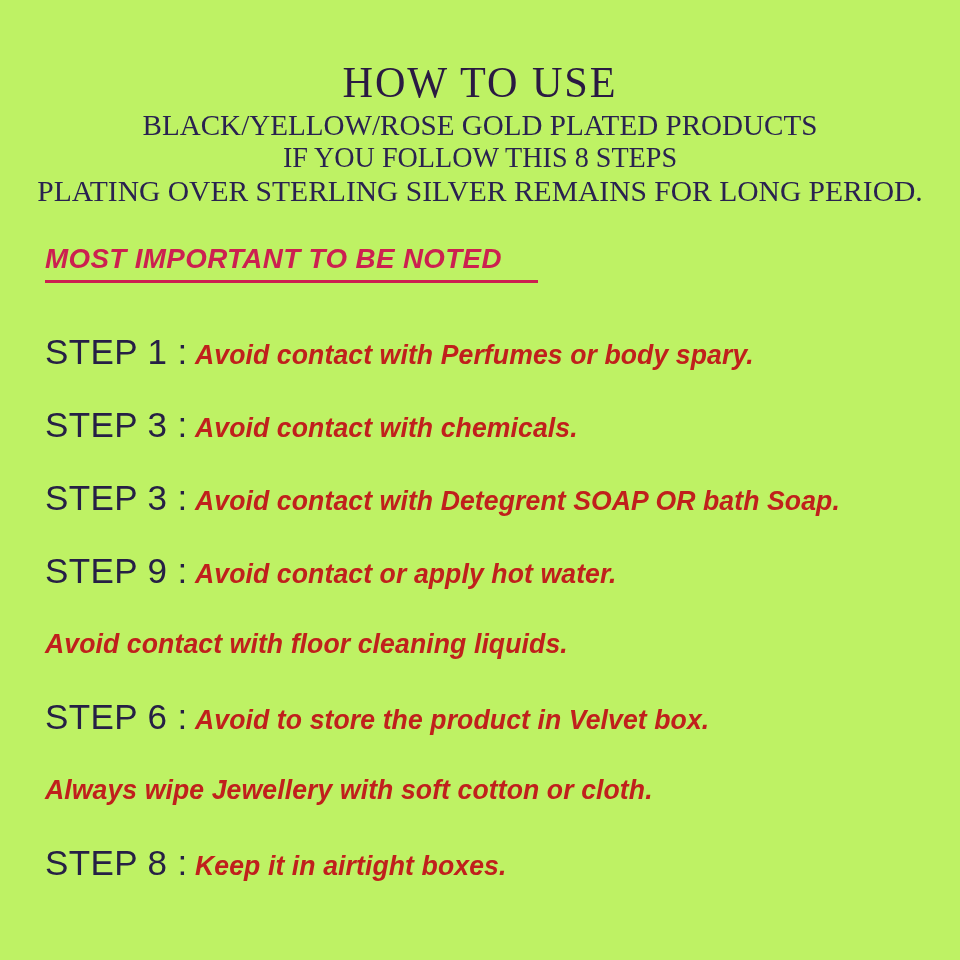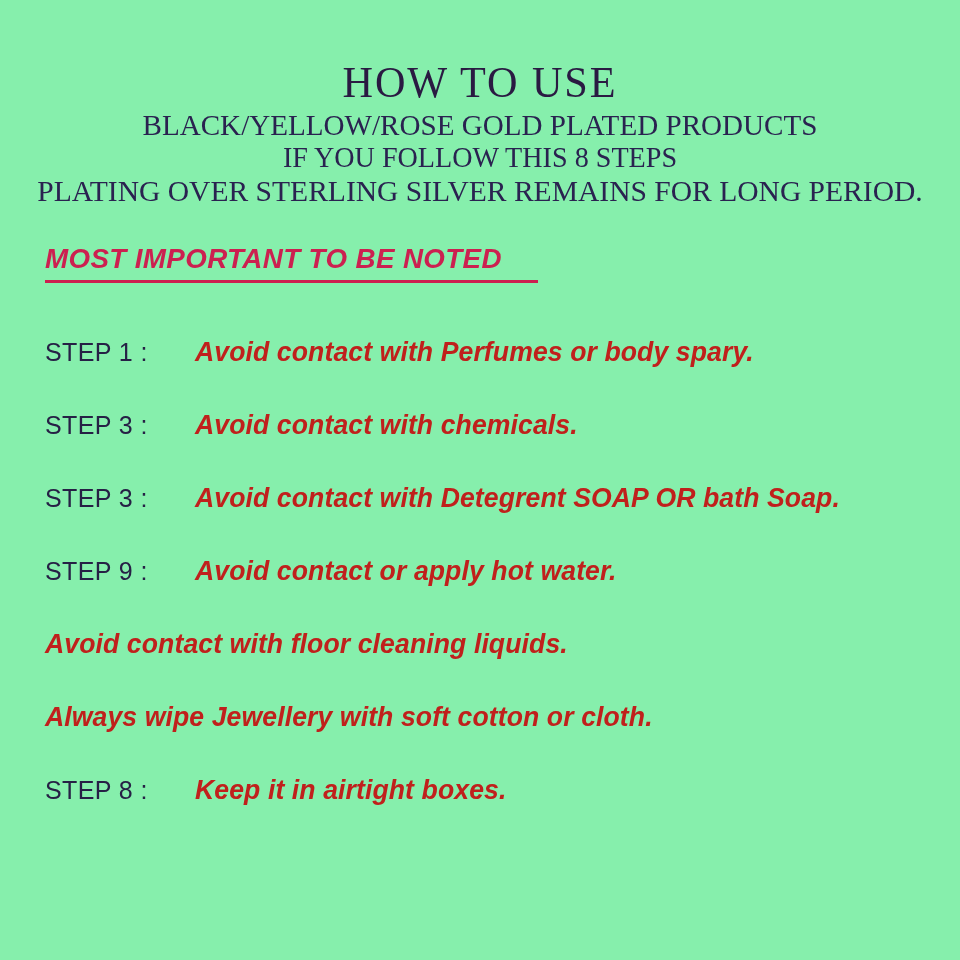--- a/index.html
+++ b/index.html
@@ -12,21 +12,21 @@
     height: 960px;
     background: #fdfdfd;
     font-family: "Liberation Sans", sans-serif;
     overflow: hidden;
   }
 
   .sheet {
     position: relative;
     width: 960px;
     height: 960px;
-    background: #86efac;
+    background: #bef264;
     box-sizing: border-box;
     padding-left: 40px;
   }
 
   
   .header {
     position: absolute;
     top: 58px;
     left: 0;
     width: 960px;
@@ -108,21 +108,21 @@
   }
 
   .step-row {
     display: flex;
     align-items: baseline;
     height: 73px;
   }
 
   .step-label {
     font-family: "Liberation Sans", sans-serif;
-    font-size: 25px;
+    font-size: 35px;
     line-height: 30px;
     font-weight: 400;
     color: #262045;
     letter-spacing: 0.4px;
     width: 150px;
     flex: 0 0 150px;
     white-space: nowrap;
   }
 
   .step-text {
@@ -177,20 +177,24 @@
 
     <div class="step-row">
       <span class="step-label">STEP 9 :</span>
       <span class="step-text">Avoid contact or apply hot water.</span>
     </div>
 
     <div class="step-row">
       <span class="step-text">Avoid contact with floor cleaning liquids.</span>
     </div>
 
+    <div class="step-row">
+      <span class="step-label">STEP 6 :</span>
+      <span class="step-text">Avoid to store the product in Velvet box.</span>
+    </div>
 
     <div class="step-row">
       <span class="step-text">Always wipe Jewellery with soft cotton or cloth.</span>
     </div>
 
     <div class="step-row">
       <span class="step-label">STEP 8 :</span>
       <span class="step-text">Keep it in airtight boxes.</span>
     </div>
 

